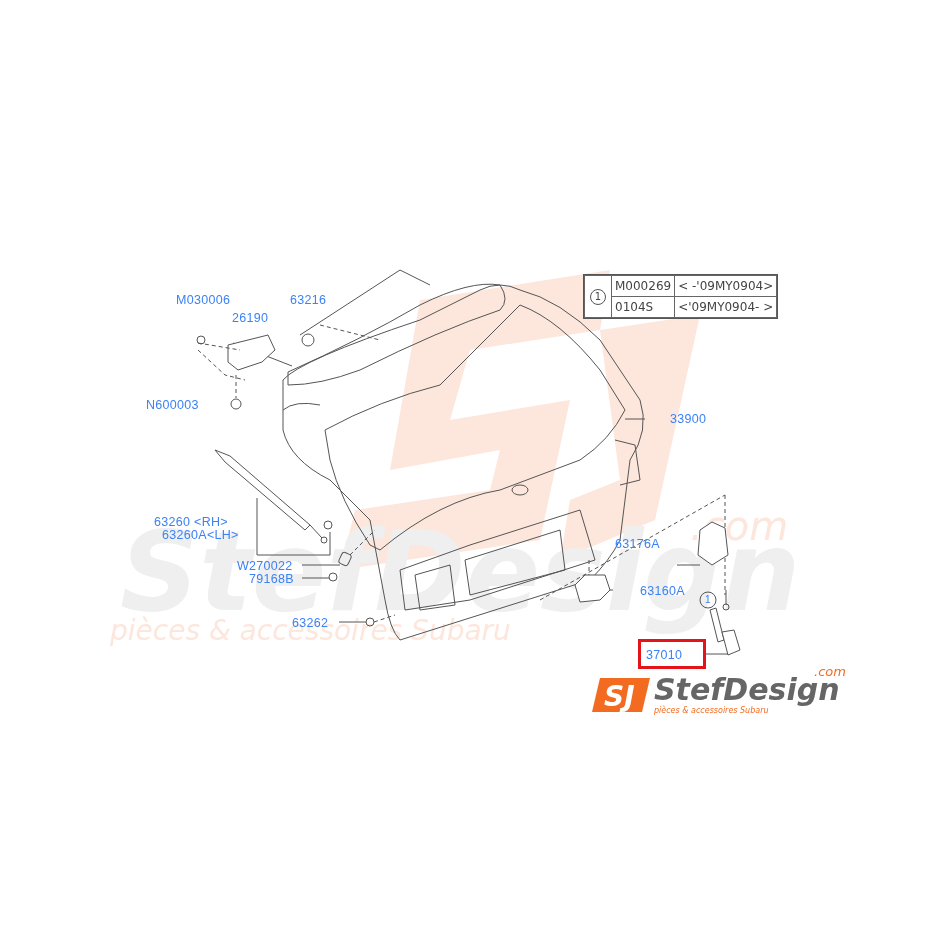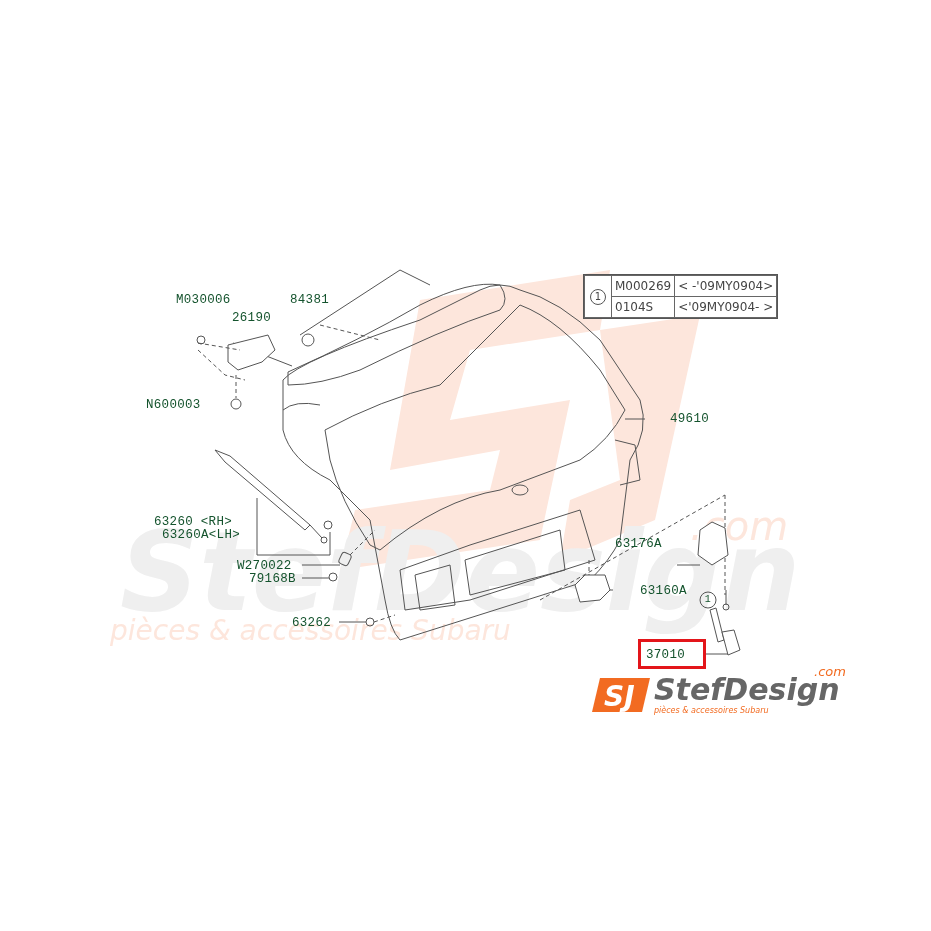--- a/index.html
+++ b/index.html
@@ -1,18 +1,18 @@
 <!DOCTYPE html>
 <html><head>
   <meta charset="utf-8">
   <style>
     html, body { margin:0; padding:0; background:#ffffff; }
     body { width:931px; height:931px; position:relative; overflow:hidden; font-family:"DejaVu Sans", sans-serif; }
     .canvas { position:absolute; left:0; top:0; width:931px; height:931px; }
-    .lbl { position:absolute; font-family:Liberation Mono, monospace; font-size:12.5px; color:#14532d; white-space:pre; letter-spacing:0.3px; line-height:14px; }
+    .lbl { position:absolute; font-family:Liberation Sans, sans-serif; font-size:12.5px; color:#3b82f6; white-space:pre; letter-spacing:0.3px; line-height:14px; }
     .wm-text { position:absolute; font-family:"DejaVu Sans", sans-serif; font-style:italic; white-space:nowrap; }
     .legend { position:absolute; left:583px; top:274px; border:1px solid #555; background:#fff; font-family:"DejaVu Sans", sans-serif; font-size:12px; color:#444; }
     .legend table { border-collapse:collapse; }
     .legend td { border:1px solid #666; padding:1px 3px; height:18px; white-space:pre; }
     .legend .circ { display:inline-block; width:14px; height:14px; border:1px solid #555; border-radius:50%; text-align:center; line-height:14px; font-size:10px; }
     .highlight { position:absolute; left:638px; top:639px; width:68px; height:30px; border:3px solid #e3151a; box-sizing:border-box; }
     .logo { position:absolute; left:592px; top:670px; width:260px; height:50px; }
   </style>
 </head>
 <body>
@@ -92,23 +92,23 @@
     <circle cx="726" cy="607" r="3"></circle>
     <path d="M712 612 L720 640"></path>
     <path d="M710 610 L716 608 L724 640 L718 642 Z" fill="#fff"></path>
 
     <path d="M722 632 L734 630 L740 650 L728 655 Z" fill="#fff"></path>
     <line x1="706" y1="654" x2="728" y2="654"></line>
   </svg>
 
   <div class="lbl" style="left:176px;top:293px">M030006</div>
   <div class="lbl" style="left:232px;top:311px">26190</div>
-  <div class="lbl" style="left:290px;top:293px">84381</div>
+  <div class="lbl" style="left:290px;top:293px">63216</div>
   <div class="lbl" style="left:146px;top:398px">N600003</div>
-  <div class="lbl" style="left:670px;top:412px">49610</div>
+  <div class="lbl" style="left:670px;top:412px">33900</div>
   <div class="lbl" style="left:154px;top:515px">63260 &lt;RH&gt;</div>
   <div class="lbl" style="left:162px;top:528px">63260A&lt;LH&gt;</div>
   <div class="lbl" style="left:237px;top:559px">W270022</div>
   <div class="lbl" style="left:249px;top:572px">79168B</div>
   <div class="lbl" style="left:292px;top:616px">63262</div>
   <div class="lbl" style="left:615px;top:537px">63176A</div>
   <div class="lbl" style="left:640px;top:584px">63160A</div>
   <div class="lbl" style="left:646px;top:648px">37010</div>
 
   <div class="lbl" style="left:700px;top:592px;width:16px;height:16px;text-align:center;font-size:10px;line-height:16px;">1</div>

